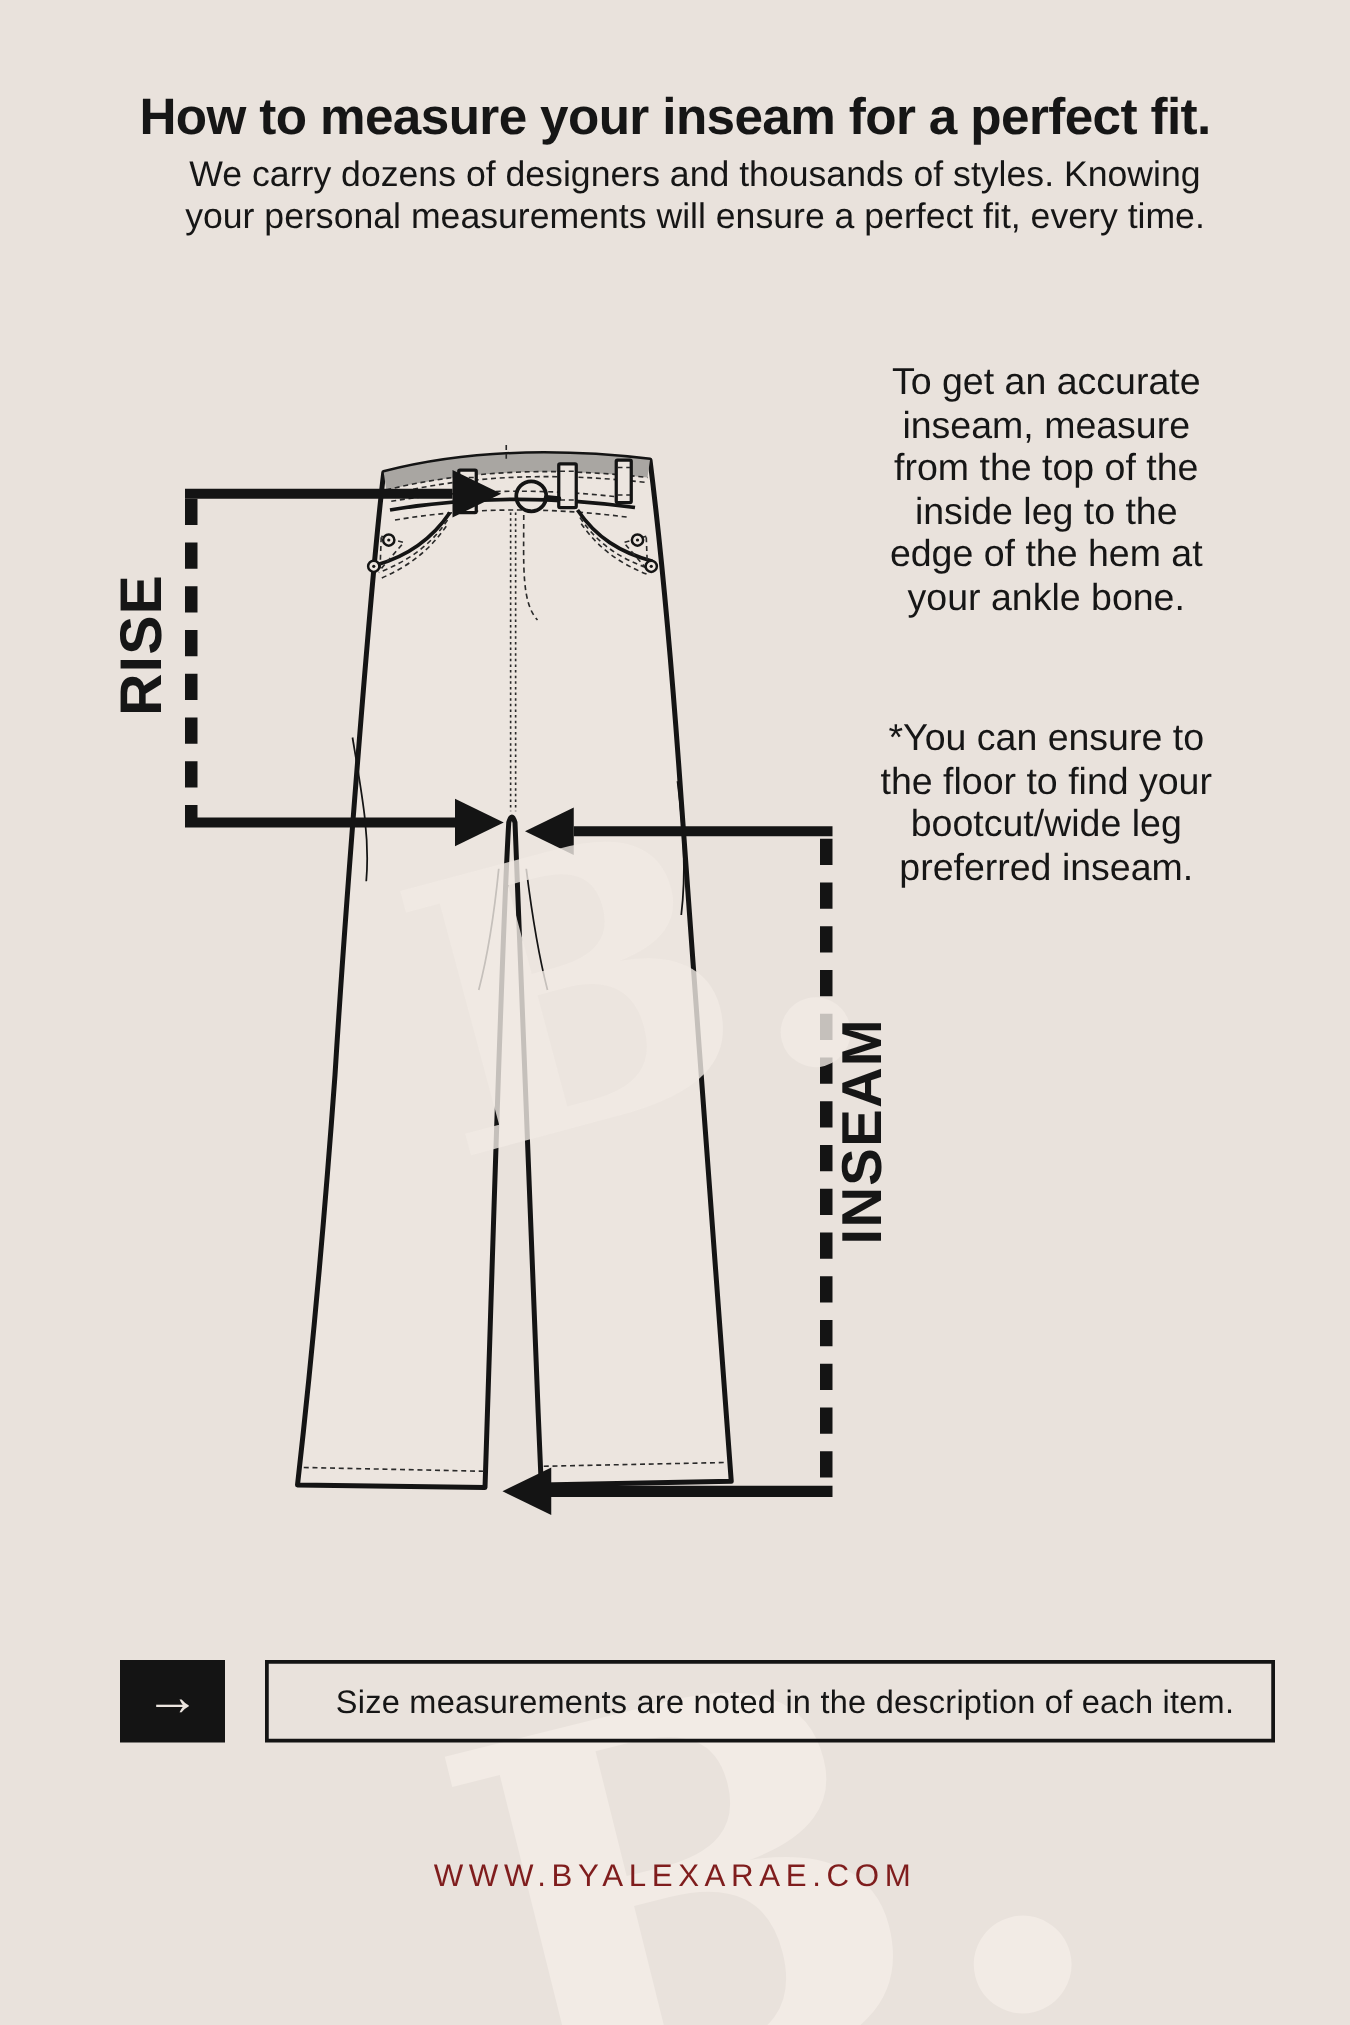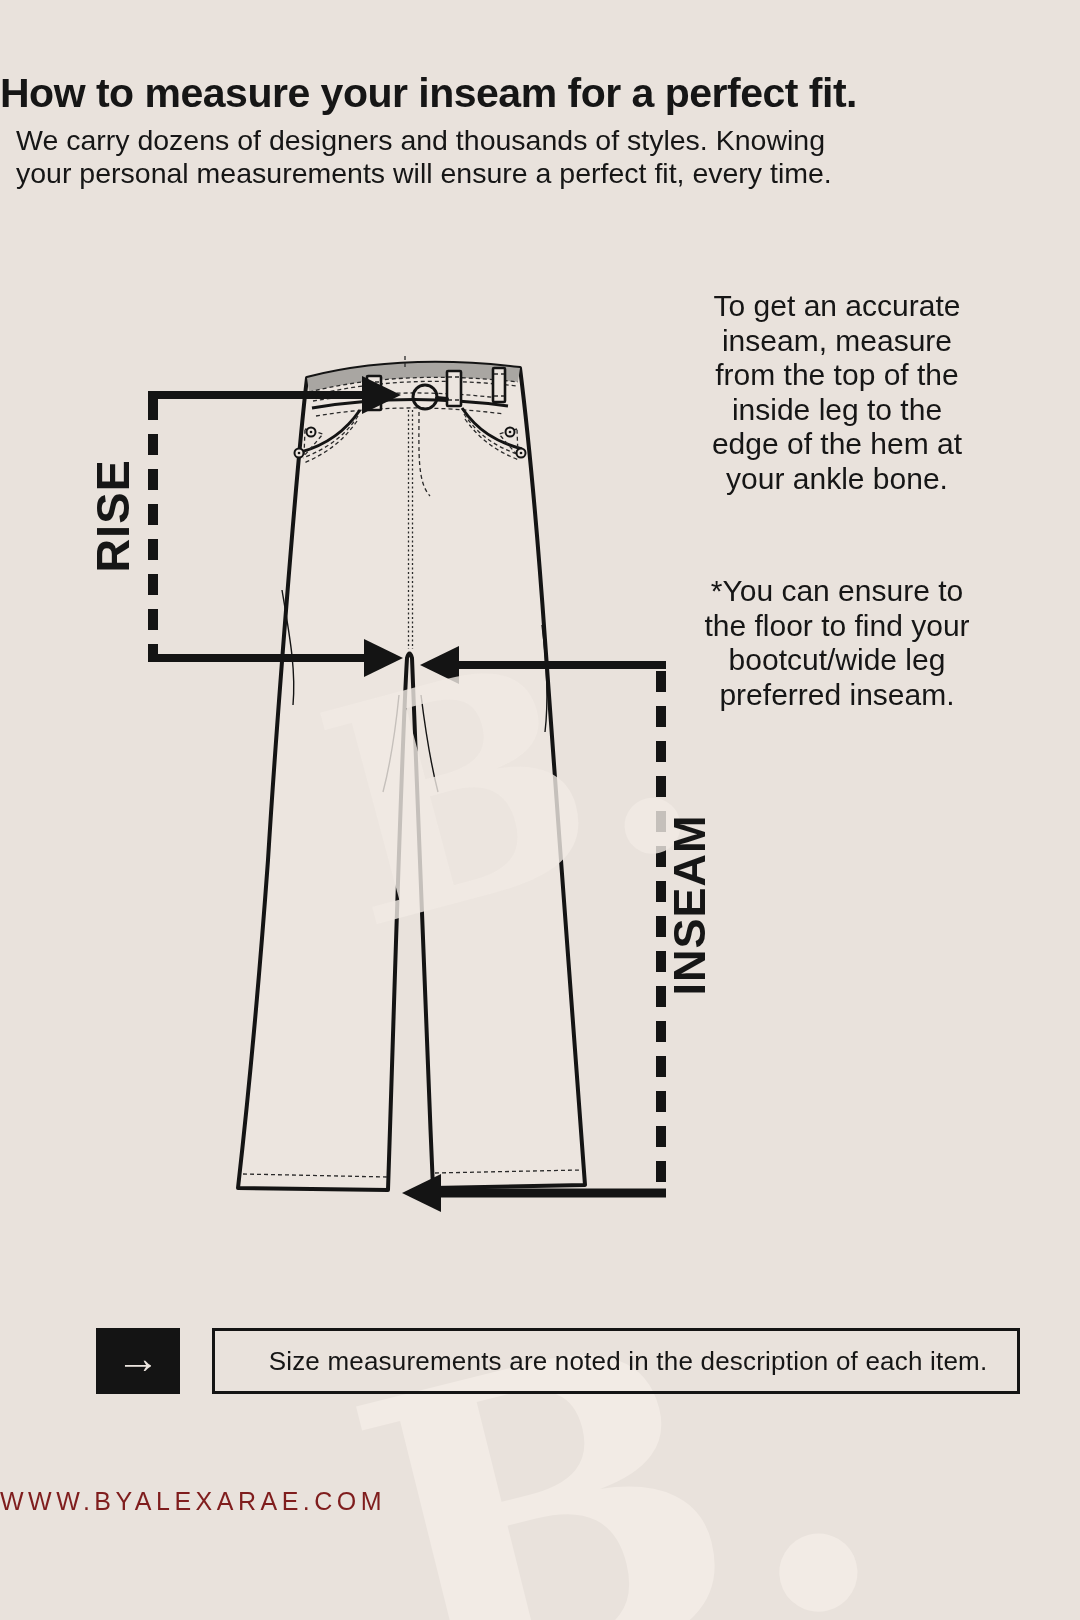--- a/index.html
+++ b/index.html
@@ -2,21 +2,21 @@
 <html><head>
 <meta charset="utf-8">
 <style>
   html,body{margin:0;padding:0;}
   body{
     width:1080px;height:1620px;position:relative;overflow:hidden;
     background:#e9e2dc;color:#161616;
     font-family:"Liberation Sans",sans-serif;
   }
   .abs{position:absolute;}
-  .center-text{left:0;width:1080px;text-align:left;}
+  .center-text{left:0;width:1080px;text-align:center;}
   .preline{white-space:pre-line;}
 
   .title{top:70px;font-size:41px;font-weight:700;letter-spacing:-0.5px;z-index:3;}
   .subtitle{top:124px;font-size:28.5px;line-height:33px;font-weight:400;z-index:3;margin-left:16px;}
 
   .note{width:350px;text-align:center;font-size:30px;line-height:34.5px;z-index:3;margin-top:12px;}
   .note1{left:662px;top:277px;}
   .note2{left:662px;top:562px;}
 
   .measure-label{font-weight:700;letter-spacing:1px;z-index:3;}

